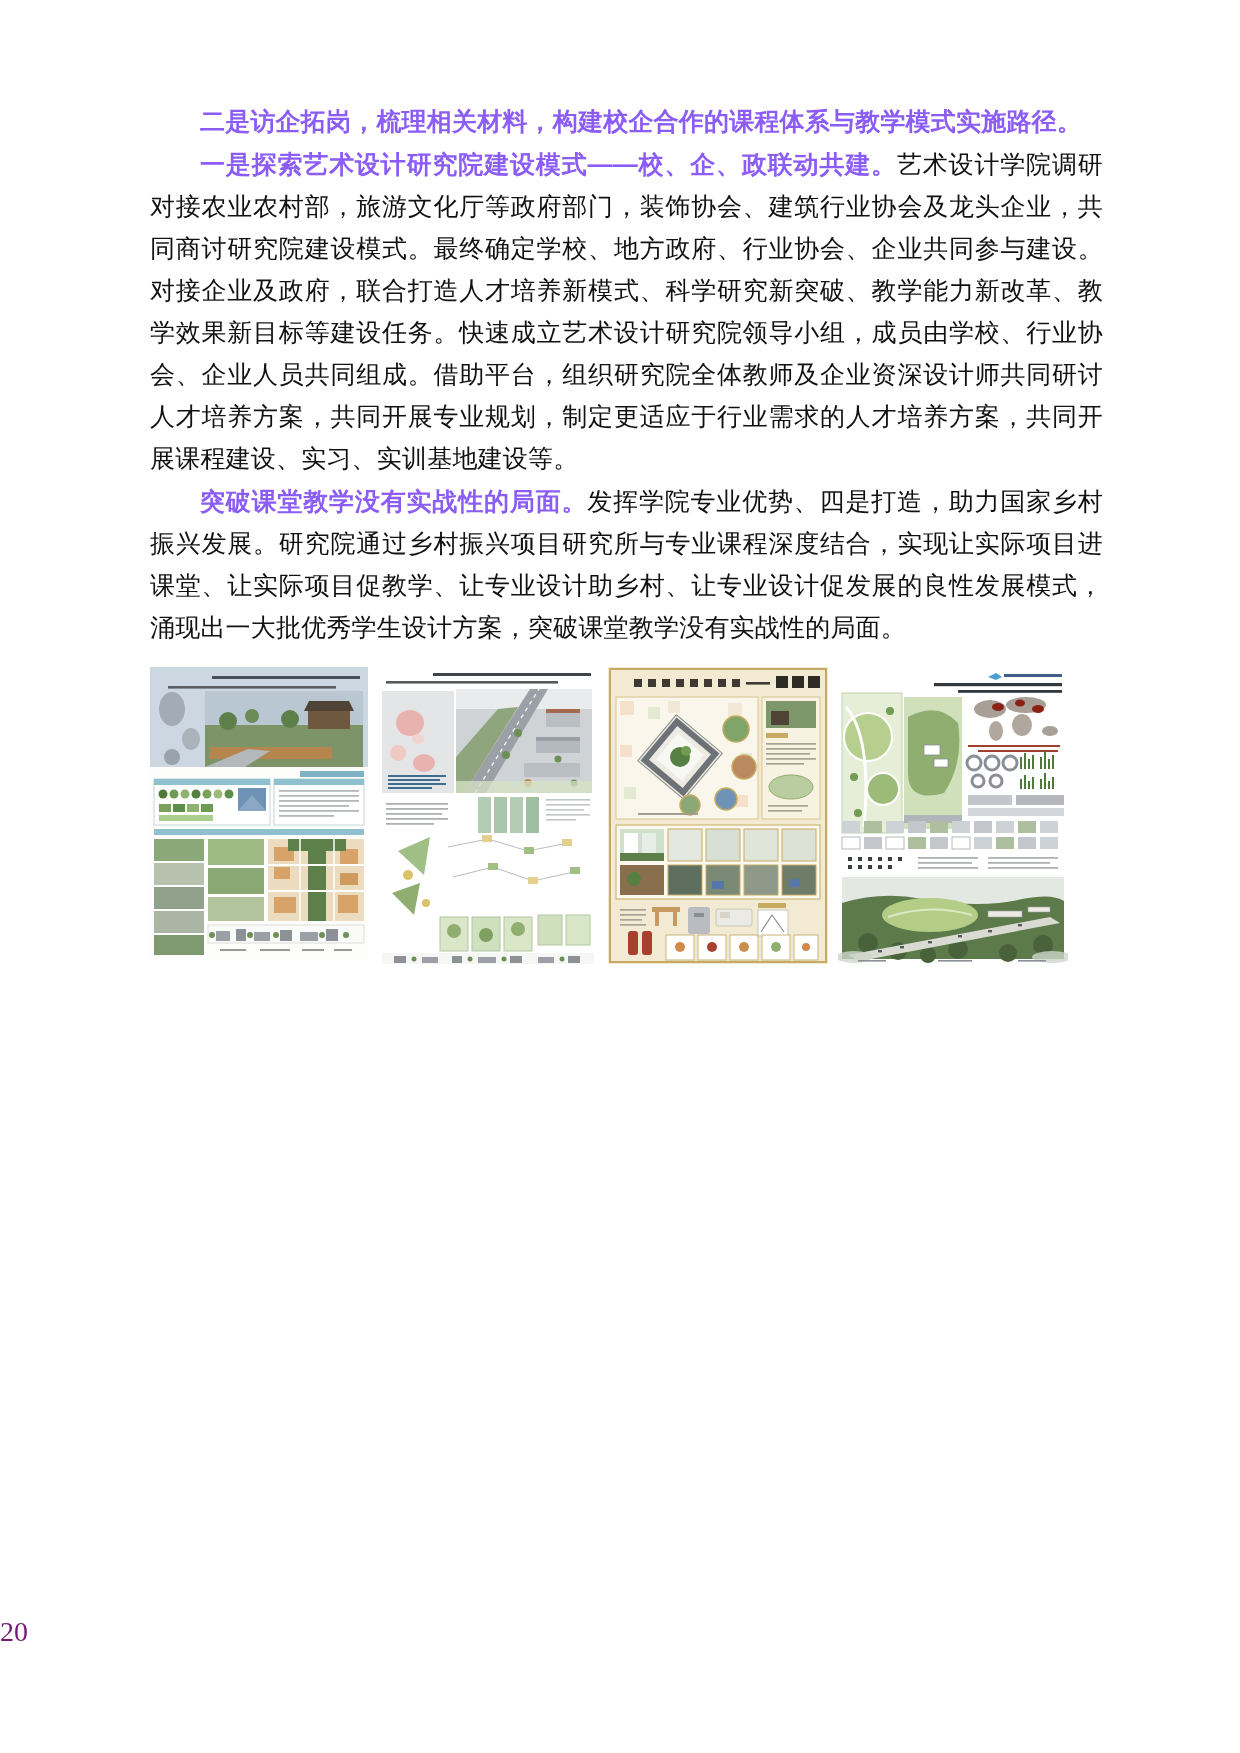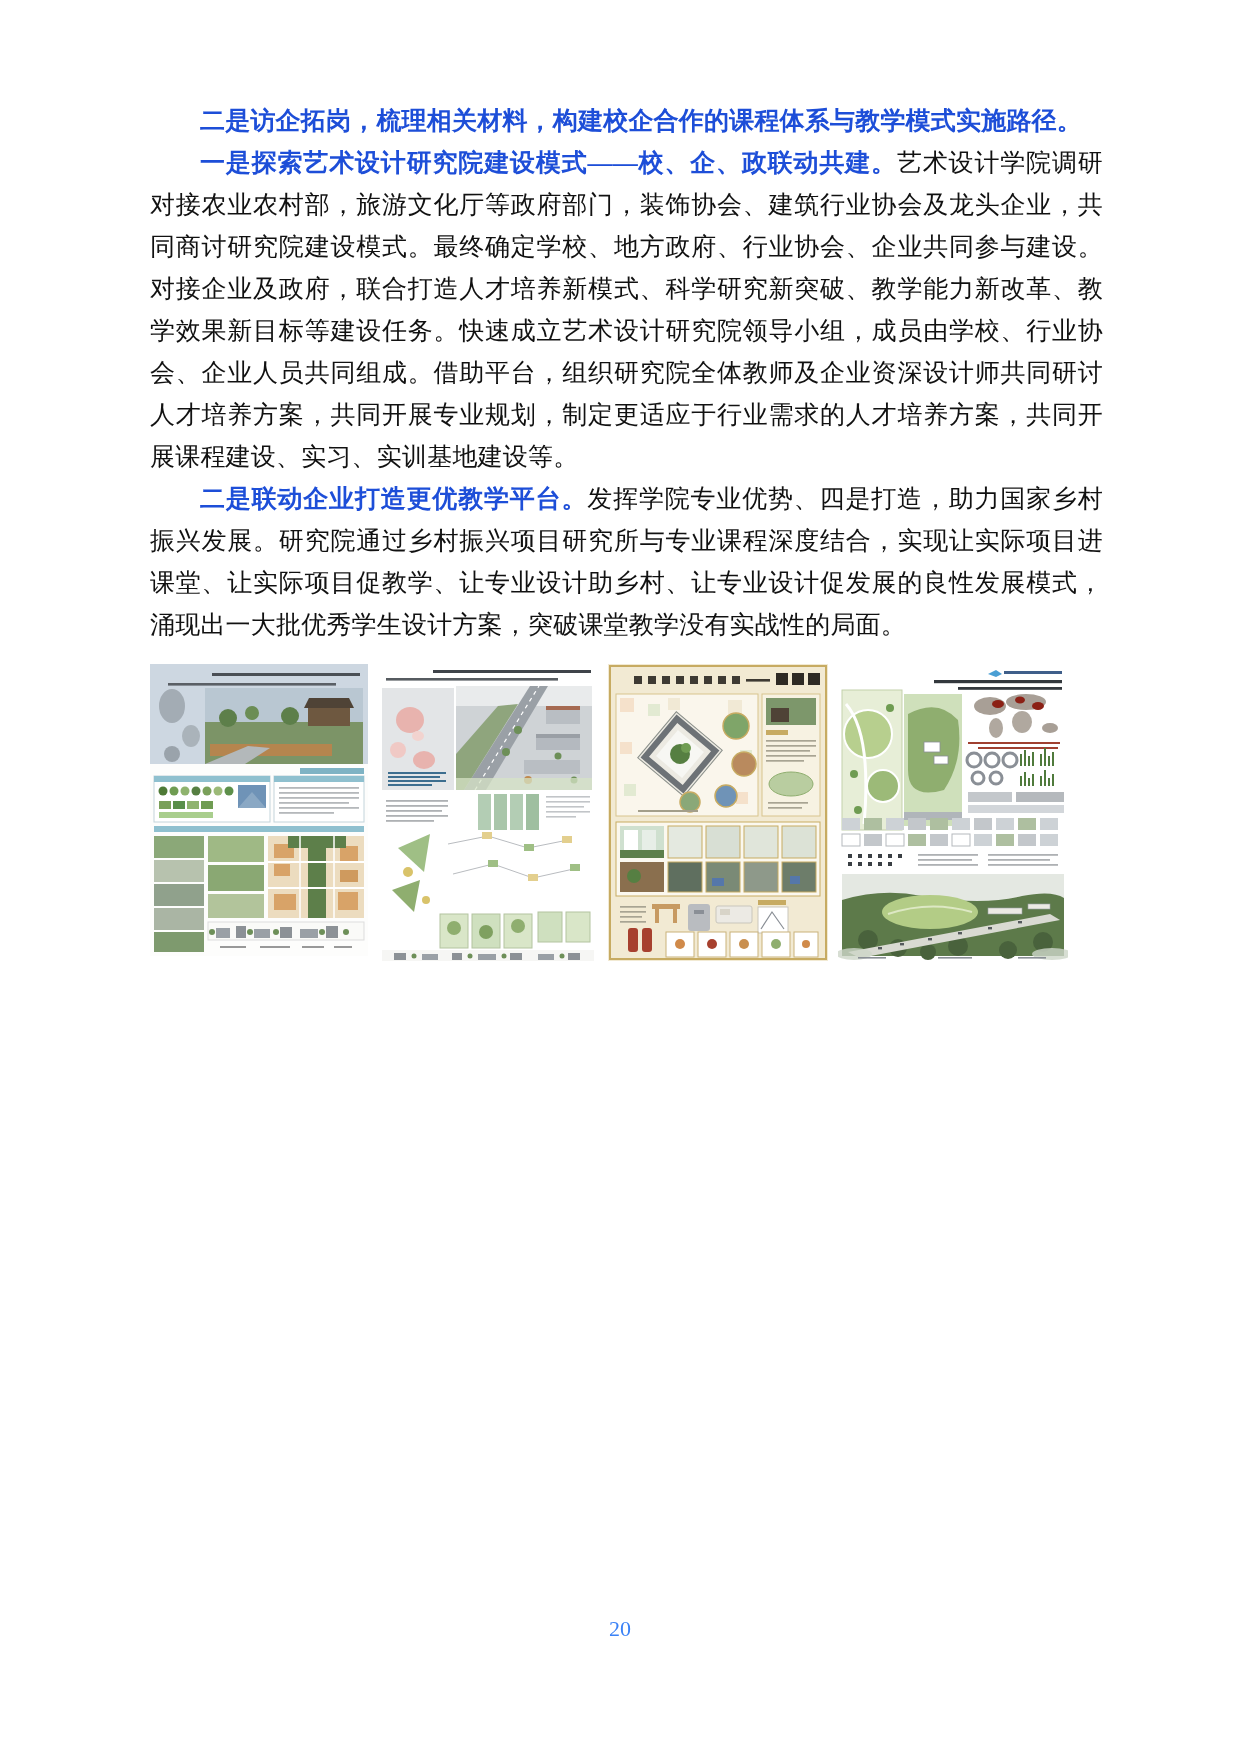--- a/index.html
+++ b/index.html
@@ -7,40 +7,40 @@
     position:relative; width:1240px; height:1753px; background:#ffffff;
     font-family:"Liberation Serif","DejaVu Serif",serif; color:#111111;
     overflow:hidden;
   }
   .content { position:absolute; left:150px; top:100px; width:953px; }
   p.para {
     margin:0; font-size:25px; line-height:42px; text-align:justify;
     text-indent:2em; letter-spacing:0.2px;
   }
   .lead {
-    font-family:Liberation Serif, serif;
-    font-weight:700; color:#1d4ed8;
+    font-family:Liberation Sans, sans-serif;
+    font-weight:700; color:#8b5cf6;
   }
   .figures { display:flex; gap:10px; margin-top:18px; align-items:flex-start; }
   .figures svg { display:block; flex:none; }
   p.closing { margin-top:20px; }
   .page-number {
     position:absolute; top:1616px; left:0; width:100%;
-    text-align:center; font-size:22px; color:#3b82f6;
+    font-size:28px; color:#701a75;
   }
 </style>
 </head>
 <body>
 
 <div class="page">
   <div class="content">
 
     <p class="para"><span class="lead">二是访企拓岗，梳理相关材料，构建校企合作的课程体系与教学模式实施路径。</span><span></span></p>
     <p class="para"><span class="lead">一是探索艺术设计研究院建设模式——校、企、政联动共建。</span><span>艺术设计学院调研对接农业农村部，旅游文化厅等政府部门，装饰协会、建筑行业协会及龙头企业，共同商讨研究院建设模式。最终确定学校、地方政府、行业协会、企业共同参与建设。对接企业及政府，联合打造人才培养新模式、科学研究新突破、教学能力新改革、教学效果新目标等建设任务。快速成立艺术设计研究院领导小组，成员由学校、行业协会、企业人员共同组成。借助平台，组织研究院全体教师及企业资深设计师共同研讨人才培养方案，共同开展专业规划，制定更适应于行业需求的人才培养方案，共同开展课程建设、实习、实训基地建设等。</span></p>
-    <p class="para"><span class="lead">二是联动企业打造更优教学平台。</span><span>发挥学院专业优势、四是打造，助力国家乡村振兴发展。研究院通过乡村振兴项目研究所与专业课程深度结合，实现让实际项目进课堂、让实际项目促教学、让专业设计助乡村、让专业设计促发展的良性发展模式，涌现出一大批优秀学生设计方案，突破课堂教学没有实战性的局面。</span></p>
+    <p class="para"><span class="lead">突破课堂教学没有实战性的局面。</span><span>发挥学院专业优势、四是打造，助力国家乡村振兴发展。研究院通过乡村振兴项目研究所与专业课程深度结合，实现让实际项目进课堂、让实际项目促教学、让专业设计助乡村、让专业设计促发展的良性发展模式，涌现出一大批优秀学生设计方案，突破课堂教学没有实战性的局面。</span></p>
 
     <div class="figures">
 
       <svg width="218" height="292" viewBox="0 0 218 292" xmlns="http://www.w3.org/2000/svg">
         <rect width="218" height="292" fill="#fdfdfc"></rect>
         <rect width="218" height="100" fill="#cdd7e1"></rect>
         <ellipse cx="22" cy="42" rx="13" ry="17" fill="#a3acb4"></ellipse>
         <ellipse cx="41" cy="72" rx="9" ry="11" fill="#aab3ba"></ellipse>
         <ellipse cx="22" cy="90" rx="8" ry="8" fill="#9aa3ab"></ellipse>
         <rect x="62" y="9" width="148" height="3" fill="#4a4f55"></rect>

